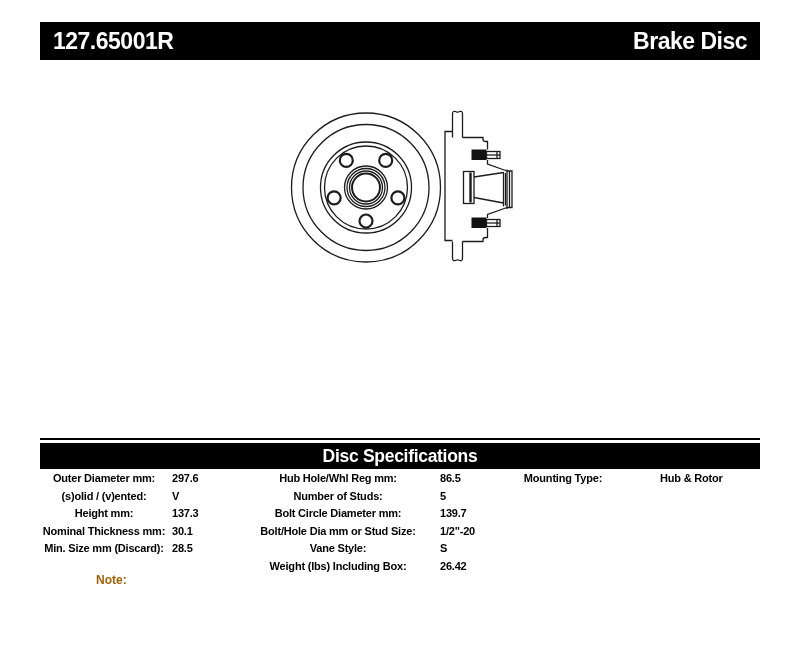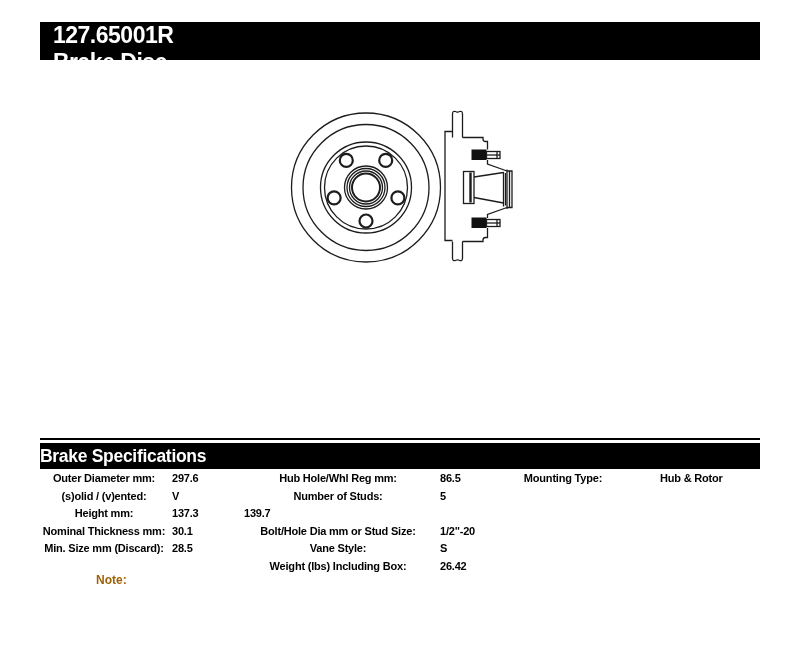--- a/index.html
+++ b/index.html
@@ -6,21 +6,21 @@
   body{
     width:800px;height:655px;position:relative;overflow:hidden;
     background:#ffffff;
     font-family:"Liberation Sans","DejaVu Sans",sans-serif;
   }
   .abs{position:absolute;}
 
   
   .banner{
     left:40px;width:720px;background:#000000;color:#ffffff;
-    display:flex;align-items:flex-start;box-sizing:border-box;flex-direction:column;
+    display:flex;align-items:center;box-sizing:border-box;
   }
   .banner.top{top:22px;height:38px;justify-content:space-between;
     padding:0 13px;font-size:23px;font-weight:bold;letter-spacing:-0.5px;}
   .rule{left:40px;top:438px;width:720px;height:2px;background:#000000;}
   .banner.section{top:443px;height:26px;justify-content:center;
     font-size:17.5px;font-weight:bold;letter-spacing:-0.3px;}
 
   
   .drawing{left:260px;top:95px;width:290px;height:180px;}
 
@@ -100,21 +100,21 @@
       <rect x="471.5" y="217.5" width="15" height="10.5" fill="#111111" stroke="none"></rect>
       <rect x="486.5" y="219.5" width="13.5" height="7"></rect>
       <line x1="486.5" y1="223" x2="500" y2="223"></line>
       <line x1="497" y1="219.5" x2="497" y2="226.5"></line>
     </g>
   </g>
 </svg>
 
 <div class="abs rule"></div>
 <div class="abs banner section">
-  <span>Brake Specifications</span>
+  <span>Disc Specifications</span>
 </div>
 
 <div class="abs spec-col col-left">
   <div class="spec-row">
     <span class="lbl">Outer Diameter mm:</span>
     <span class="val">297.6</span>
   </div>
   <div class="spec-row">
     <span class="lbl">(s)olid / (v)ented:</span>
     <span class="val">V</span>
@@ -136,20 +136,21 @@
 <div class="abs spec-col col-mid">
   <div class="spec-row">
     <span class="lbl">Hub Hole/Whl Reg mm:</span>
     <span class="val">86.5</span>
   </div>
   <div class="spec-row">
     <span class="lbl">Number of Studs:</span>
     <span class="val">5</span>
   </div>
   <div class="spec-row">
+    <span class="lbl">Bolt Circle Diameter mm:</span>
     <span class="val">139.7</span>
   </div>
   <div class="spec-row">
     <span class="lbl">Bolt/Hole Dia mm or Stud Size:</span>
     <span class="val">1/2"-20</span>
   </div>
   <div class="spec-row">
     <span class="lbl">Vane Style:</span>
     <span class="val">S</span>
   </div>

